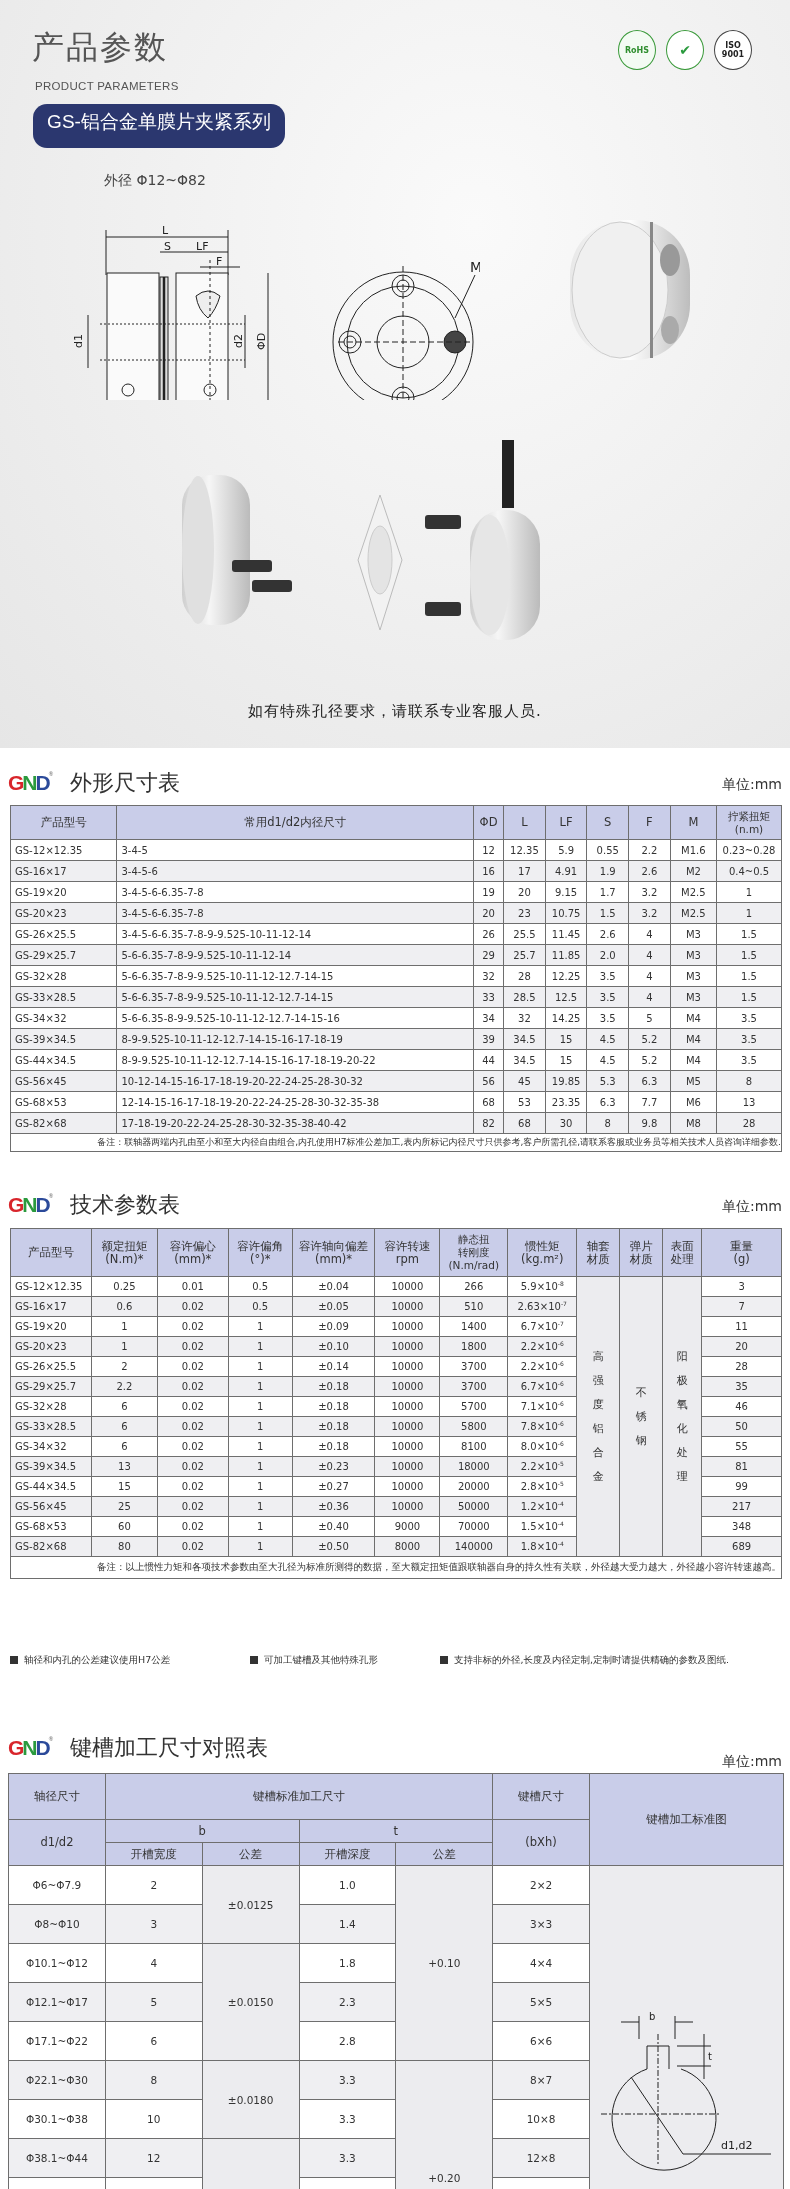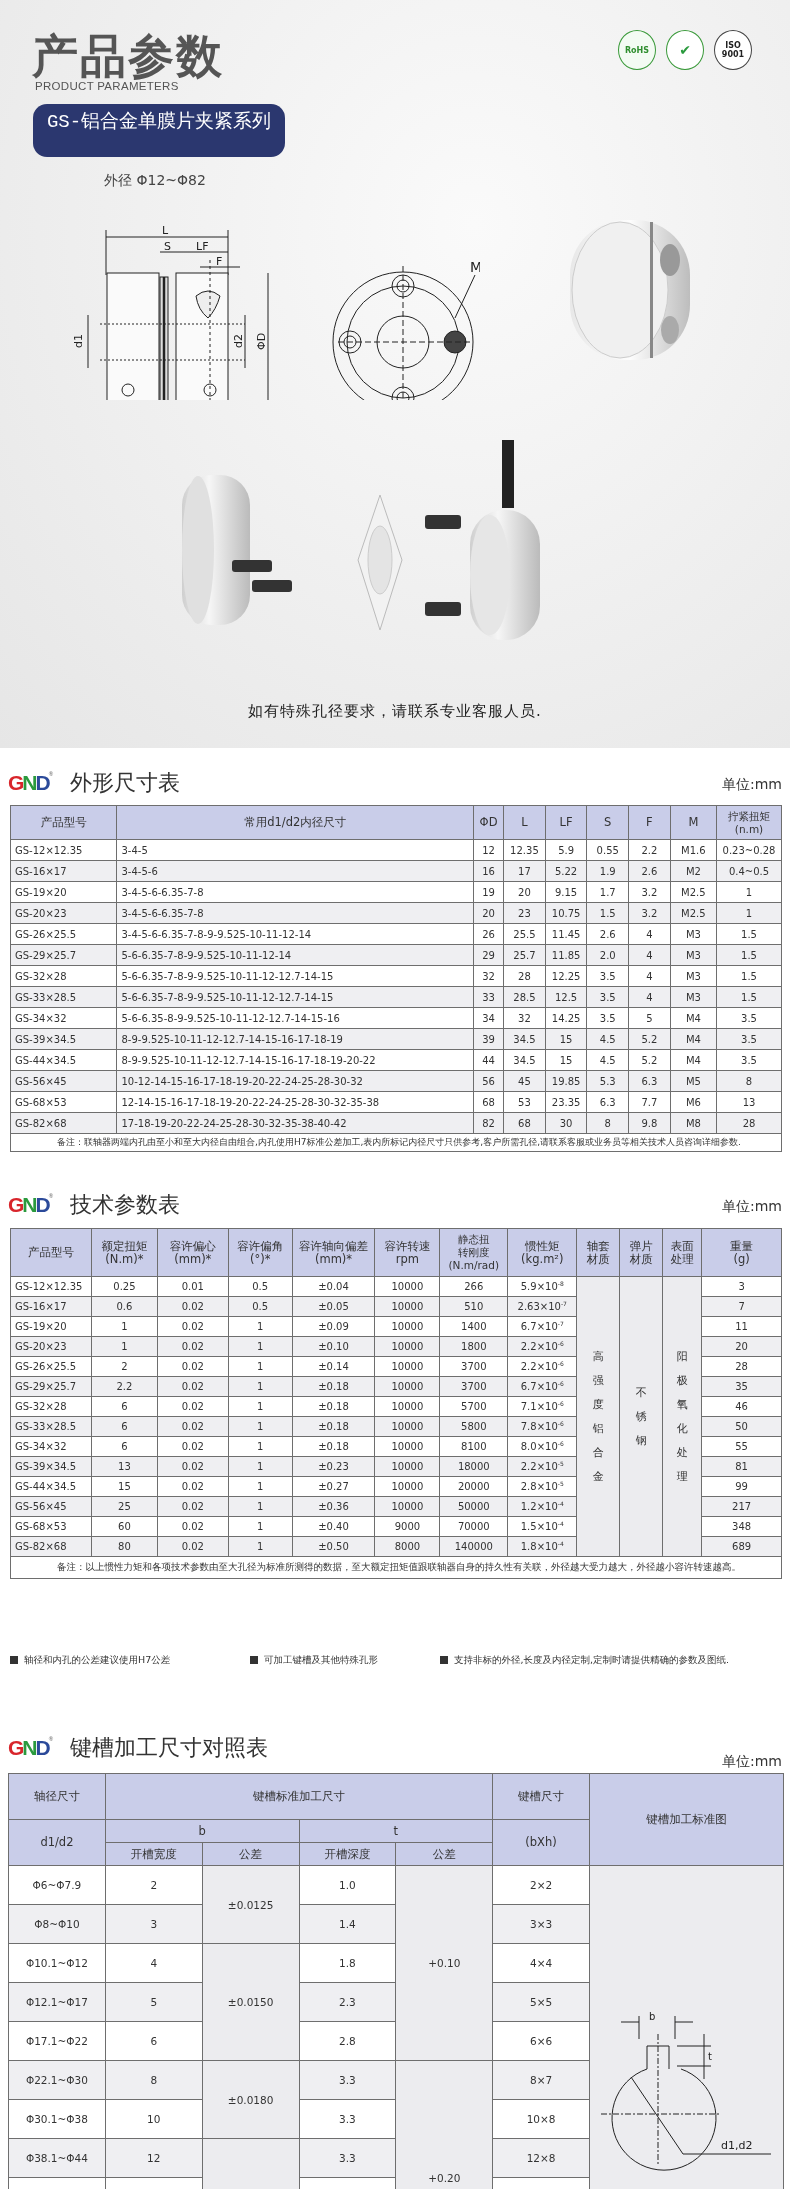--- a/index.html
+++ b/index.html
@@ -1,20 +1,20 @@
 <!DOCTYPE html>
 <html><head>
 <meta charset="utf-8">
 <style>
 *{box-sizing:border-box;margin:0;padding:0}
 body{width:790px;height:2189px;background:#fff;font-family:"DejaVu Sans","Liberation Sans",sans-serif;color:#333;overflow:hidden;position:relative}
 .hero{position:absolute;left:0;top:0;width:790px;height:748px;background:radial-gradient(ellipse at 60% 30%,#fafafa 0%,#efefef 55%,#e6e6e6 100%)}
-.title-cn{position:absolute;left:32px;top:26px;font-size:46px;color:#555;letter-spacing:2px;font-weight:bold}
+.title-cn{position:absolute;left:32px;top:26px;font-size:32px;color:#555;letter-spacing:2px;font-weight:normal}
 .title-en{position:absolute;left:35px;top:80px;font-size:11.5px;color:#555;letter-spacing:0.3px;font-family:"Liberation Sans",sans-serif}
-.series-pill{position:absolute;left:33px;top:104px;width:252px;height:53px;border-radius:14px;background:#2b376f;color:#fff;font-size:19px;line-height:36px;text-align:center;font-family:Liberation Mono, monospace}
+.series-pill{position:absolute;left:33px;top:104px;width:252px;height:44px;border-radius:14px;background:#2b376f;color:#fff;font-size:19px;line-height:36px;text-align:center;font-family:Liberation Sans, sans-serif}
 .certs{position:absolute;left:618px;top:30px;display:flex;gap:10px}
 .cert{width:38px;height:40px;border-radius:50%;display:flex;align-items:center;justify-content:center;font-size:8px;font-weight:bold;text-align:center;line-height:9px}
 .cert.rohs{border:1.5px solid #3a9a3a;color:#2f8f2f;background:#f3fbf3}
 .cert.reach{border:1.5px solid #3a9a3a;color:#1f7f1f;background:#fff}
 .cert.iso{border:1.5px solid #444;color:#222;background:#fff}
 .od-label{position:absolute;left:104px;top:172px;font-size:14px;color:#444}
 .drawing{position:absolute;left:60px;top:200px}
 .photo{position:absolute}
 .custom-note{position:absolute;left:0;width:790px;top:702px;text-align:center;font-size:15px;color:#222;letter-spacing:1px}
 
@@ -23,21 +23,21 @@
 .gnd-logo .g{color:#d8252b}.gnd-logo .n{color:#2a9a3d}.gnd-logo .d{color:#2b4a9a}
 .gnd-logo sup{font-size:6px;color:#888;vertical-align:top}
 .sec-title{position:absolute;left:62px;top:0;font-size:22px;color:#333}
 .unit{position:absolute;right:0;top:8px;font-size:14px;color:#333}
 
 table{border-collapse:collapse;position:absolute;font-family:"DejaVu Sans",sans-serif}
 td,th{border:1px solid #6e6e6e;font-size:10px;color:#333;text-align:center;font-weight:normal;white-space:nowrap;padding:0}
 th{background:#c9cde9;font-size:11.5px;line-height:13px}
 tr.alt td{background:#efeff2}
 td.left{text-align:left;padding-left:4px}
-td.note{text-align:center;padding-left:6px;font-size:9px;background:#fff}
+td.note{text-align:right;padding-left:6px;font-size:9px;background:#fff}
 .t1 td{height:21px}
 .t2 td{height:20px}
 .t3 td{height:39px;font-size:10.5px}
 td.merged{background:#ececef !important;font-size:11px;line-height:24px;vertical-align:middle}
 td.grey{background:#ececef !important}
 sup.e{font-size:6px;vertical-align:super}
 
 .bullets{position:absolute;left:10px;top:1654px;width:775px;display:flex;font-size:9.5px;color:#333}
 .bullets span.b{display:inline-block;width:8px;height:8px;background:#333;margin-right:6px;vertical-align:-1px}
 </style>
@@ -193,21 +193,21 @@
         <td>0.55</td>
         <td>2.2</td>
         <td>M1.6</td>
         <td>0.23~0.28</td>
       </tr>
       <tr class="alt">
         <td class="left">GS-16×17</td>
         <td class="left">3-4-5-6</td>
         <td>16</td>
         <td>17</td>
-        <td>5.22</td>
+        <td>4.91</td>
         <td>1.9</td>
         <td>2.6</td>
         <td>M2</td>
         <td>0.4~0.5</td>
       </tr>
       <tr>
         <td class="left">GS-19×20</td>
         <td class="left">3-4-5-6-6.35-7-8</td>
         <td>19</td>
         <td>20</td>

